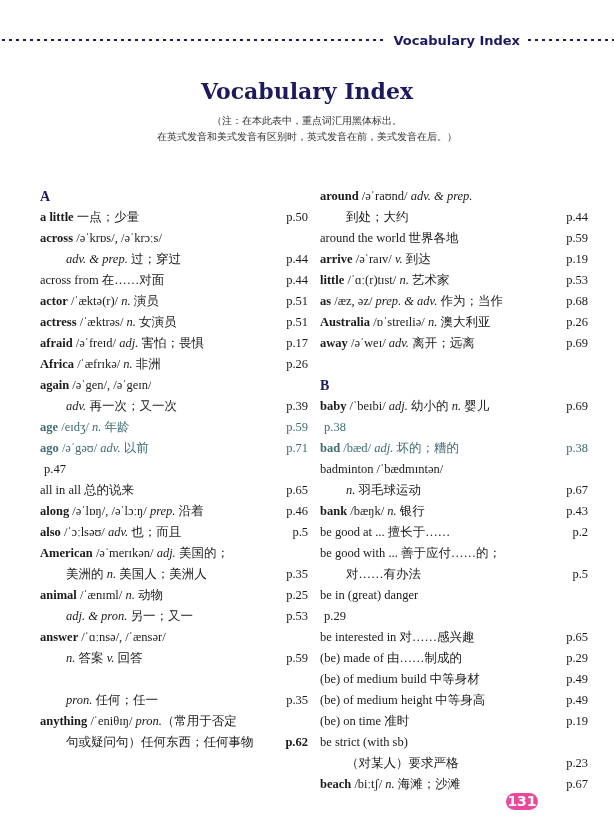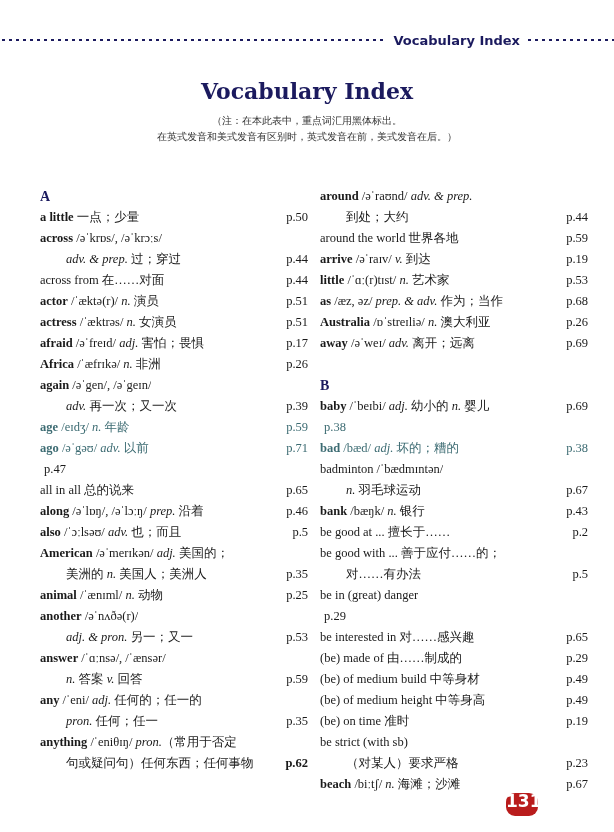--- a/index.html
+++ b/index.html
@@ -44,24 +44,24 @@
   }
   .letter.spaced { margin-top: 21px; }
   .row { display: flex; justify-content: space-between; white-space: nowrap; height: 21px; }
   .row .txt { overflow: hidden; }
   .row.indent .txt { padding-left: 26px; }
   .row .pg { flex: none; padding-left: 4px; }
   .hw { font-weight: bold; }
   .pos { font-style: italic; }
   .teal { color: #3c6b72; }
   .page-badge {
-    position: absolute; left: 506px; top: 793px; width: 32px; height: 23px;
-    border-radius: 9px; background: #b91c1c;
+    position: absolute; left: 506px; top: 793px; width: 32px; height: 17px;
+    border-radius: 9px; background: #ec4899;
     color: #ffffff; font-family: "DejaVu Sans", sans-serif; font-weight: bold;
-    font-size: 17px; line-height: 17px; text-align: center;
+    font-size: 14px; line-height: 17px; text-align: center;
   }
 </style>
 </head>
 <body>
 
 <div class="running-header">
   <div class="dots left"></div>
   <span class="running-title">Vocabulary Index</span>
   <div class="dots right"></div>
 </div>
@@ -143,38 +143,33 @@
         <span class="pg"></span>
       </div>
       <div class="row indent">
         <span class="txt"><span>美洲的 </span><span class="pos">n.</span><span> 美国人；美洲人</span></span>
         <span class="pg">p.35</span>
       </div>
       <div class="row">
         <span class="txt"><span class="hw">animal</span><span> /ˈænɪml/ </span><span class="pos">n.</span><span> 动物</span></span>
         <span class="pg">p.25</span>
       </div>
-      <div class="row">
-        <span class="txt"><span class="hw">another</span><span> /əˈnʌðə(r)/</span></span>
-        <span class="pg"></span>
-      </div>
       <div class="row indent">
         <span class="txt"><span class="pos">adj. &amp; pron.</span><span> 另一；又一</span></span>
         <span class="pg">p.53</span>
       </div>
       <div class="row">
         <span class="txt"><span class="hw">answer</span><span> /ˈɑːnsə/, /ˈænsər/</span></span>
         <span class="pg"></span>
       </div>
       <div class="row indent">
         <span class="txt"><span class="pos">n.</span><span> 答案  </span><span class="pos">v.</span><span> 回答</span></span>
         <span class="pg">p.59</span>
       </div>
       <div class="row">
-        <span class="txt"><span class="hw">any</span><span> /ˈeni/ </span><span class="pos">adj.</span><span> 任何的；任一的</span></span>
         <span class="pg"></span>
       </div>
       <div class="row indent">
         <span class="txt"><span class="pos">pron.</span><span> 任何；任一</span></span>
         <span class="pg">p.35</span>
       </div>
       <div class="row">
         <span class="txt"><span class="hw">anything</span><span> /ˈeniθɪŋ/ </span><span class="pos">pron.</span><span>（常用于否定</span></span>
         <span class="pg"></span>
       </div>

